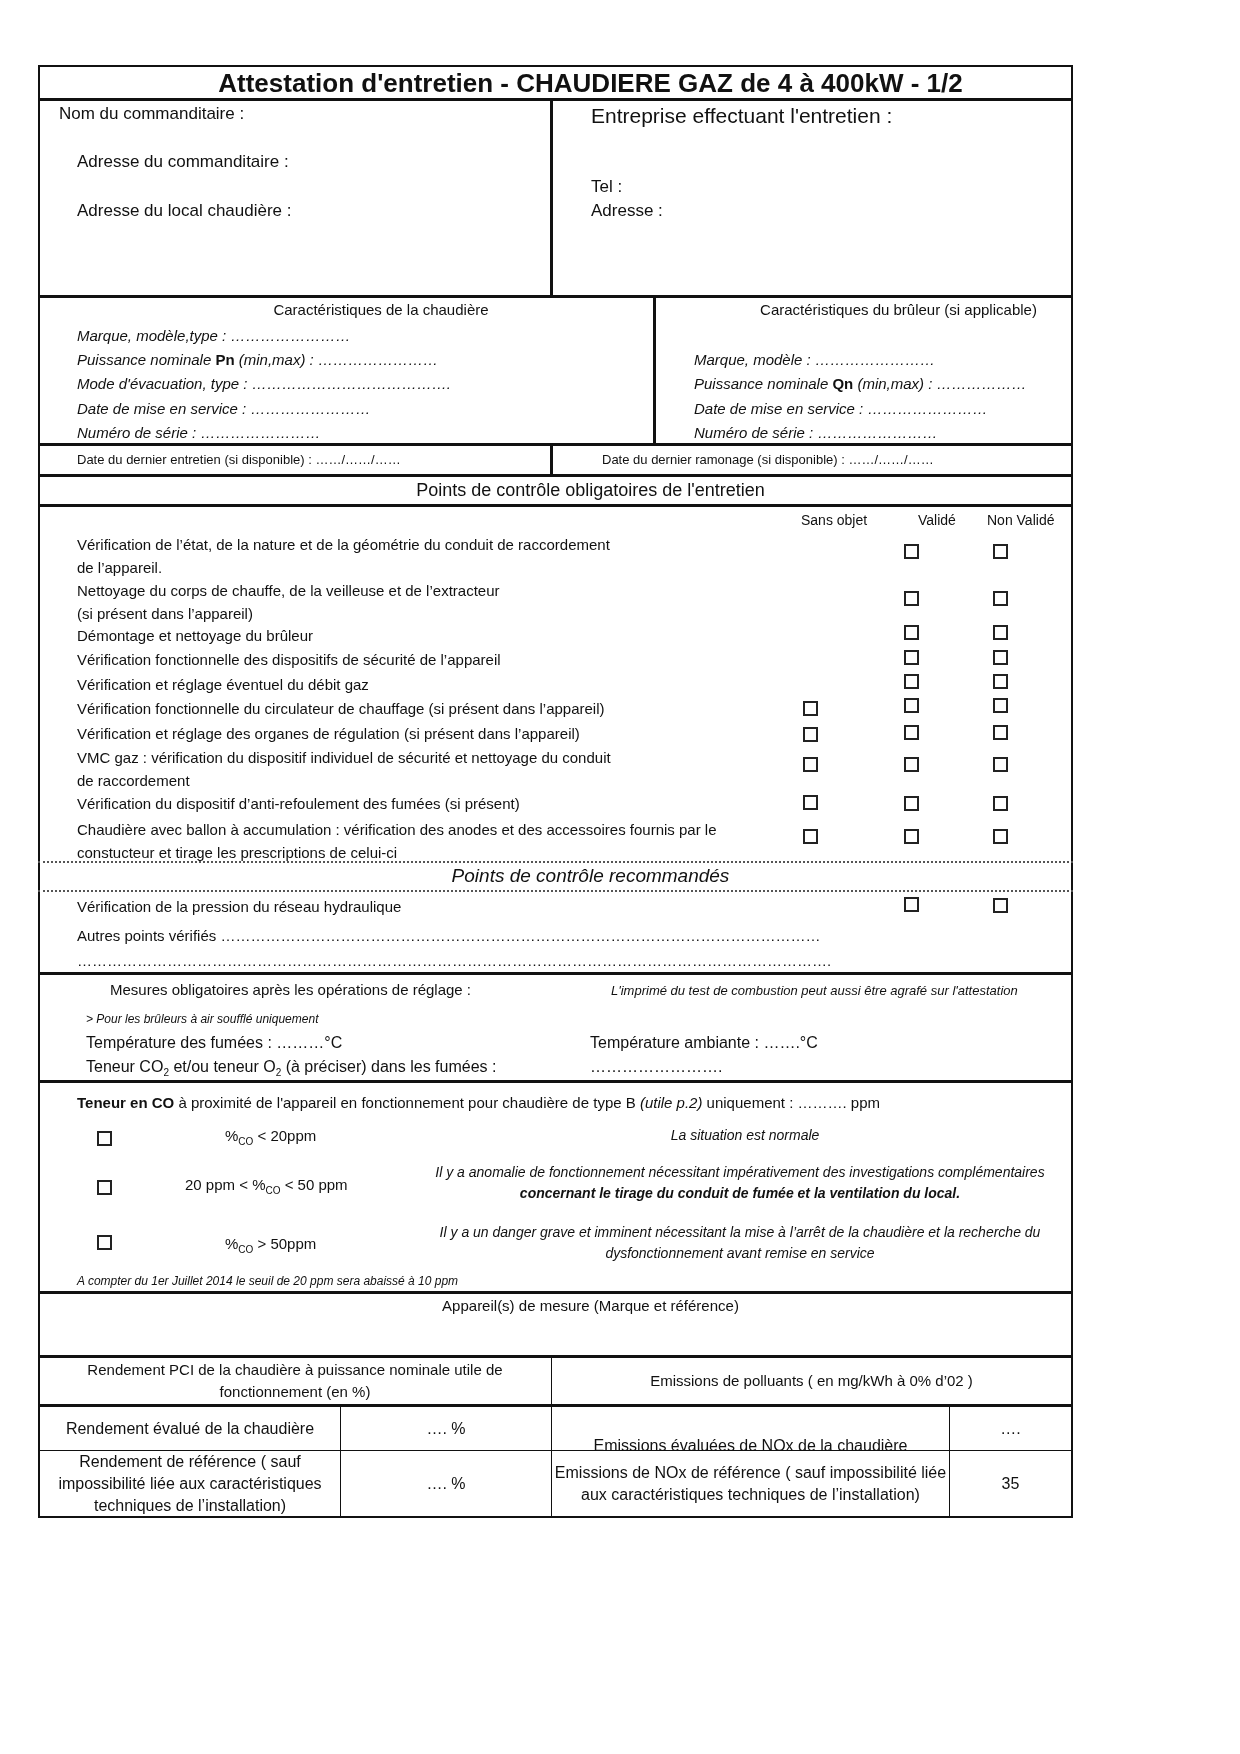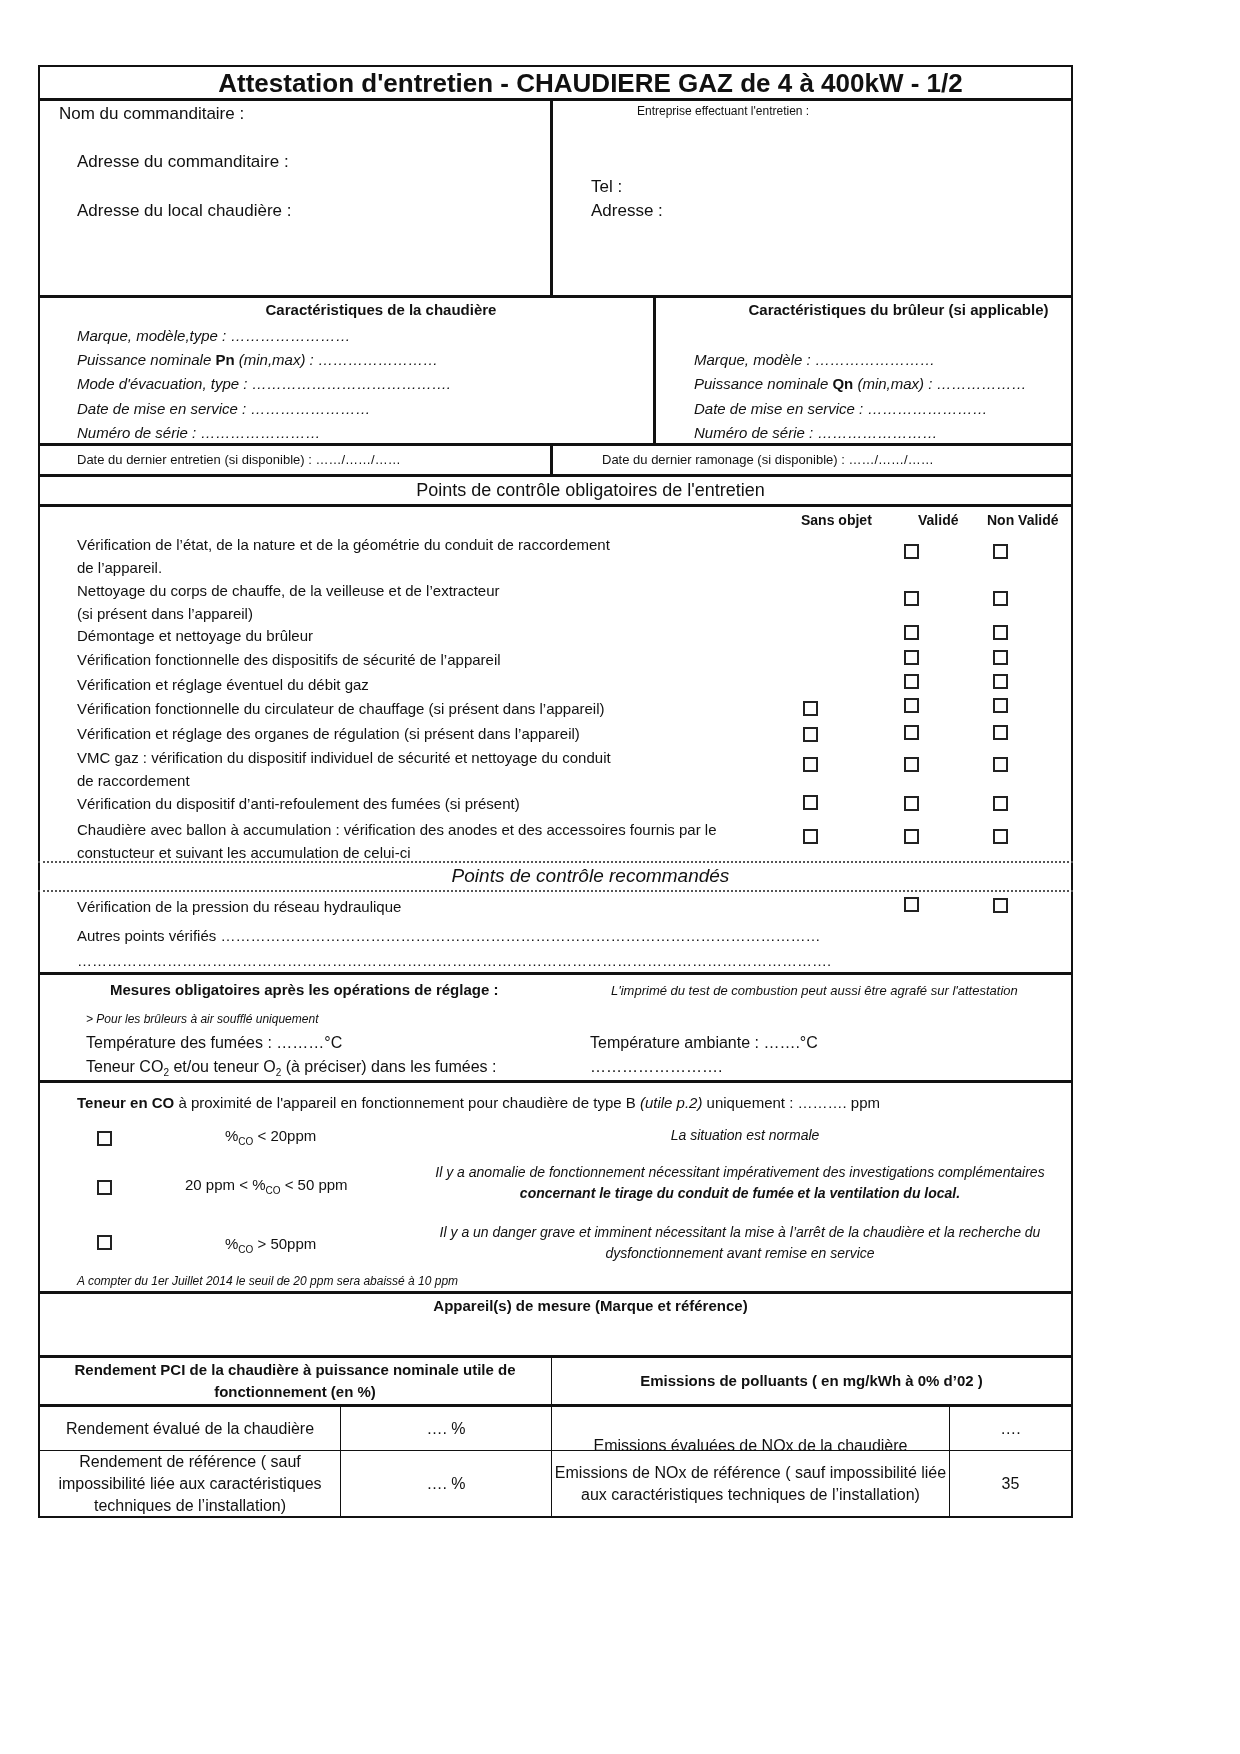--- a/index.html
+++ b/index.html
@@ -5,21 +5,21 @@
   html, body { margin:0; padding:0; background:#fff; }
   body { width:1240px; height:1754px; position:relative; font-family:"Liberation Sans", sans-serif; color:#111; }
   .frame { position:absolute; left:38px; top:65px; width:1035px; height:1453px; border:2px solid #111; box-sizing:border-box; }
   .hline { position:absolute; background:#111; height:3px; }
   .hthin { position:absolute; background:#111; height:1px; }
   .hdot { position:absolute; height:0; border-top:2px dotted #555; }
   .vline { position:absolute; background:#111; width:3px; }
   .vthin { position:absolute; background:#111; width:1px; }
   .t { position:absolute; white-space:nowrap; font-size:16px;padding-left:35px; }
   .i { font-style:italic; font-size:15px; }
-  .b { font-weight:bold; }
+  .b { font-weight:normal; }
   .c { text-align:center; }
   .title { font-size:26px; font-weight:bold; left:38px; width:1035px; text-align:center; top:68px; }
   .cb { position:absolute; width:15px; height:15px; border:2px solid #222; box-sizing:border-box; background:#fff; cursor:pointer; }
   .cell { position:absolute; display:flex; align-items:center; justify-content:center; text-align:center; font-size:16px; line-height:22px; white-space:normal; }
   sub { font-size:10px; }
 </style>
 </head>
 <body>
 
 <div class="frame"></div>
@@ -41,21 +41,21 @@
 <div class="hline" style="left:38px;top:1404px;width:1035px;"></div>
 <div class="hthin" style="left:38px;top:1450px;width:1035px;"></div>
 <div class="vthin" style="left:340px;top:1404px;height:114px;"></div>
 <div class="vthin" style="left:949px;top:1404px;height:114px;"></div>
 
 <div class="t title">Attestation d'entretien - CHAUDIERE GAZ de 4 à 400kW - 1/2</div>
 
 <div class="t" style="left:24px;top:104px;font-size:17px;">Nom du commanditaire :</div>
 <div class="t" style="left:42px;top:152px;font-size:17px;">Adresse du commanditaire :</div>
 <div class="t" style="left:42px;top:201px;font-size:17px;">Adresse du  local chaudière :</div>
-<div class="t" style="left:556px;top:104px;font-size:12px;margin-left:46px;">Entreprise effectuant l'entretien :</div>
+<div class="t" style="left:556px;top:104px;font-size:21px;">Entreprise effectuant l'entretien :</div>
 <div class="t" style="left:556px;top:177px;font-size:17px;">Tel :</div>
 <div class="t" style="left:556px;top:201px;font-size:17px;">Adresse :</div>
 
 <div class="t b c" style="left:40px;width:612px;top:301px;font-size:15px;">Caractéristiques de la chaudière</div>
 <div class="t i" style="left:42px;top:327px;">Marque, modèle,type : ……………………</div>
 <div class="t i" style="left:42px;top:351px;"><span>Puissance nominale </span><b style="font-style:normal">Pn</b><span>  (min,max) : ……………………</span></div>
 <div class="t i" style="left:42px;top:375px;">Mode d'évacuation, type : ………………………………….</div>
 <div class="t i" style="left:42px;top:400px;">Date de mise en service : ……………………</div>
 <div class="t i" style="left:42px;top:424px;">Numéro de série : ……………………</div>
 <div class="t" style="left:42px;top:452px;font-size:13px;">Date du dernier entretien (si disponible) :   ……/……/……</div>
@@ -101,21 +101,21 @@
     <div class="t" style="left: 42px; top: 749px; font-size: 15px;">VMC gaz : vérification du dispositif individuel de sécurité et nettoyage du conduit</div>
     <div class="t" style="left: 42px; top: 772px; font-size: 15px;">de raccordement</div>
     <div class="cb" style="left: 803px; top: 757px;"></div>
     <div class="cb" style="left: 904px; top: 757px;"></div>
     <div class="cb" style="left: 993px; top: 757px;"></div>
     <div class="t" style="left: 42px; top: 795px; font-size: 15px;">Vérification du dispositif d’anti-refoulement des fumées (si présent)</div>
     <div class="cb" style="left: 803px; top: 795px;"></div>
     <div class="cb" style="left: 904px; top: 796px;"></div>
     <div class="cb" style="left: 993px; top: 796px;"></div>
     <div class="t" style="left: 42px; top: 821px; font-size: 15px;">Chaudière avec ballon à accumulation : vérification des anodes et des accessoires fournis par le</div>
-    <div class="t" style="left: 42px; top: 844px; font-size: 15px;">constucteur et suivant les accumulation de celui-ci</div>
+    <div class="t" style="left: 42px; top: 844px; font-size: 15px;">constucteur et tirage les prescriptions de celui-ci</div>
     <div class="cb" style="left: 803px; top: 829px;"></div>
     <div class="cb" style="left: 904px; top: 829px;"></div>
     <div class="cb" style="left: 993px; top: 829px;"></div>
   </div>
 
 <div class="t c" style="left:38px;width:1035px;top:865px;font-size:19px;font-style:italic;">Points de contrôle recommandés</div>
 <div class="t" style="left:42px;top:898px;font-size:15px;">Vérification de la pression du réseau hydraulique</div>
 <div class="cb" style="left:904px;top:897px;"></div>
 <div class="cb" style="left:993px;top:898px;"></div>
 <div class="t" style="left:42px;top:927px;font-size:15px;">Autres points vérifiés …………………………………………………………………………………………………………</div>

